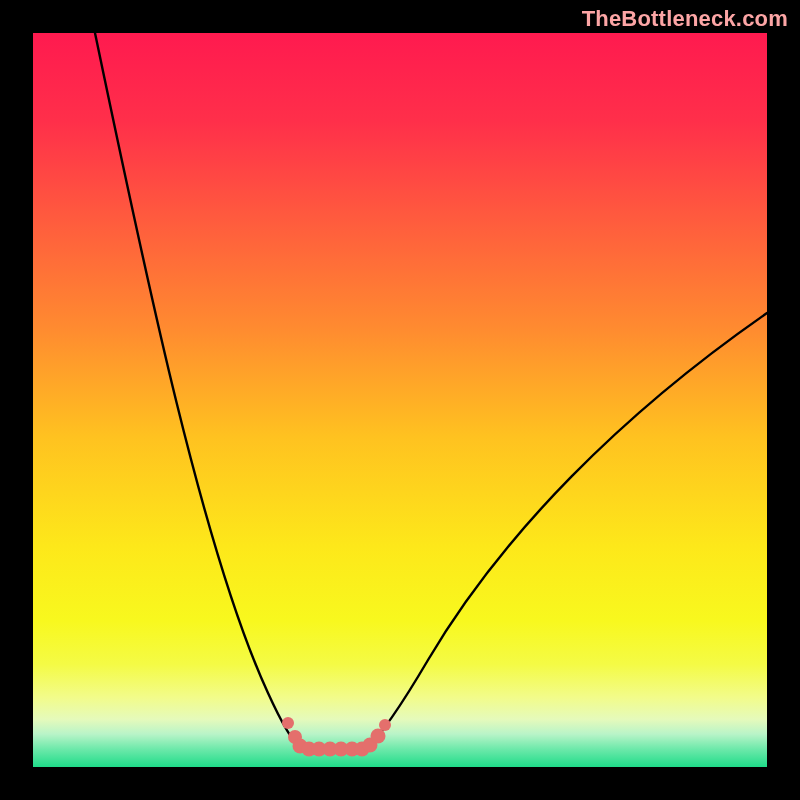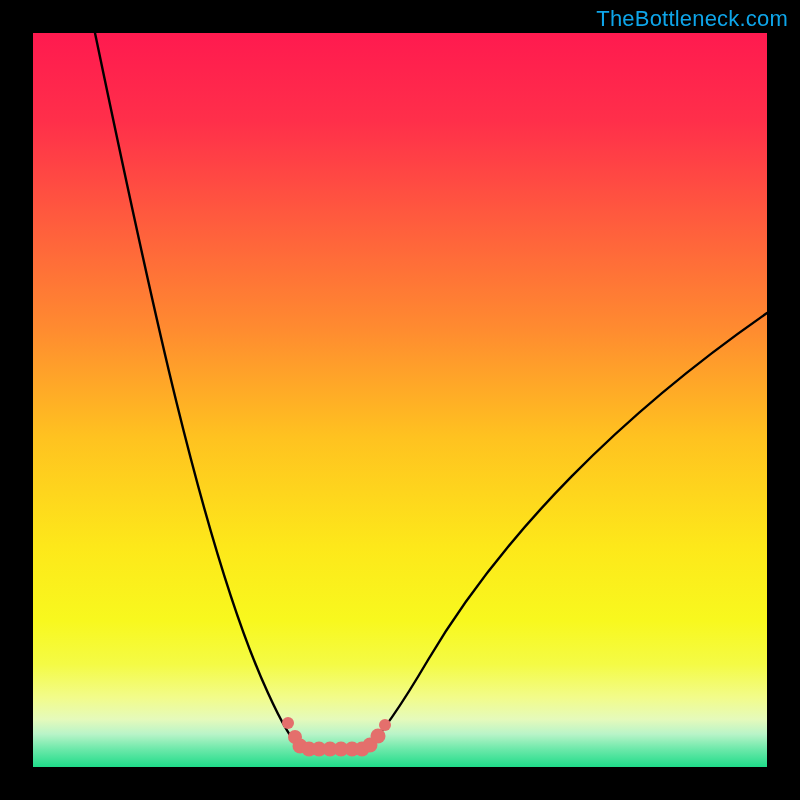--- a/index.html
+++ b/index.html
@@ -35,23 +35,23 @@
     position: absolute;
     left: 0;
     top: 0;
     width: 100%;
     height: 100%;
   }
   .watermark {
     position: absolute;
     top: 6px;
     right: 12px;
-    color: #0ea5e9;
+    color: #fca5a5;
     font-size: 22px;
-    font-weight: 400;
+    font-weight: 700;
     letter-spacing: 0.2px;
   }
 </style>
 </head>
 <body>
 
 <div class="frame">
 
   <div class="plot-area">
 

